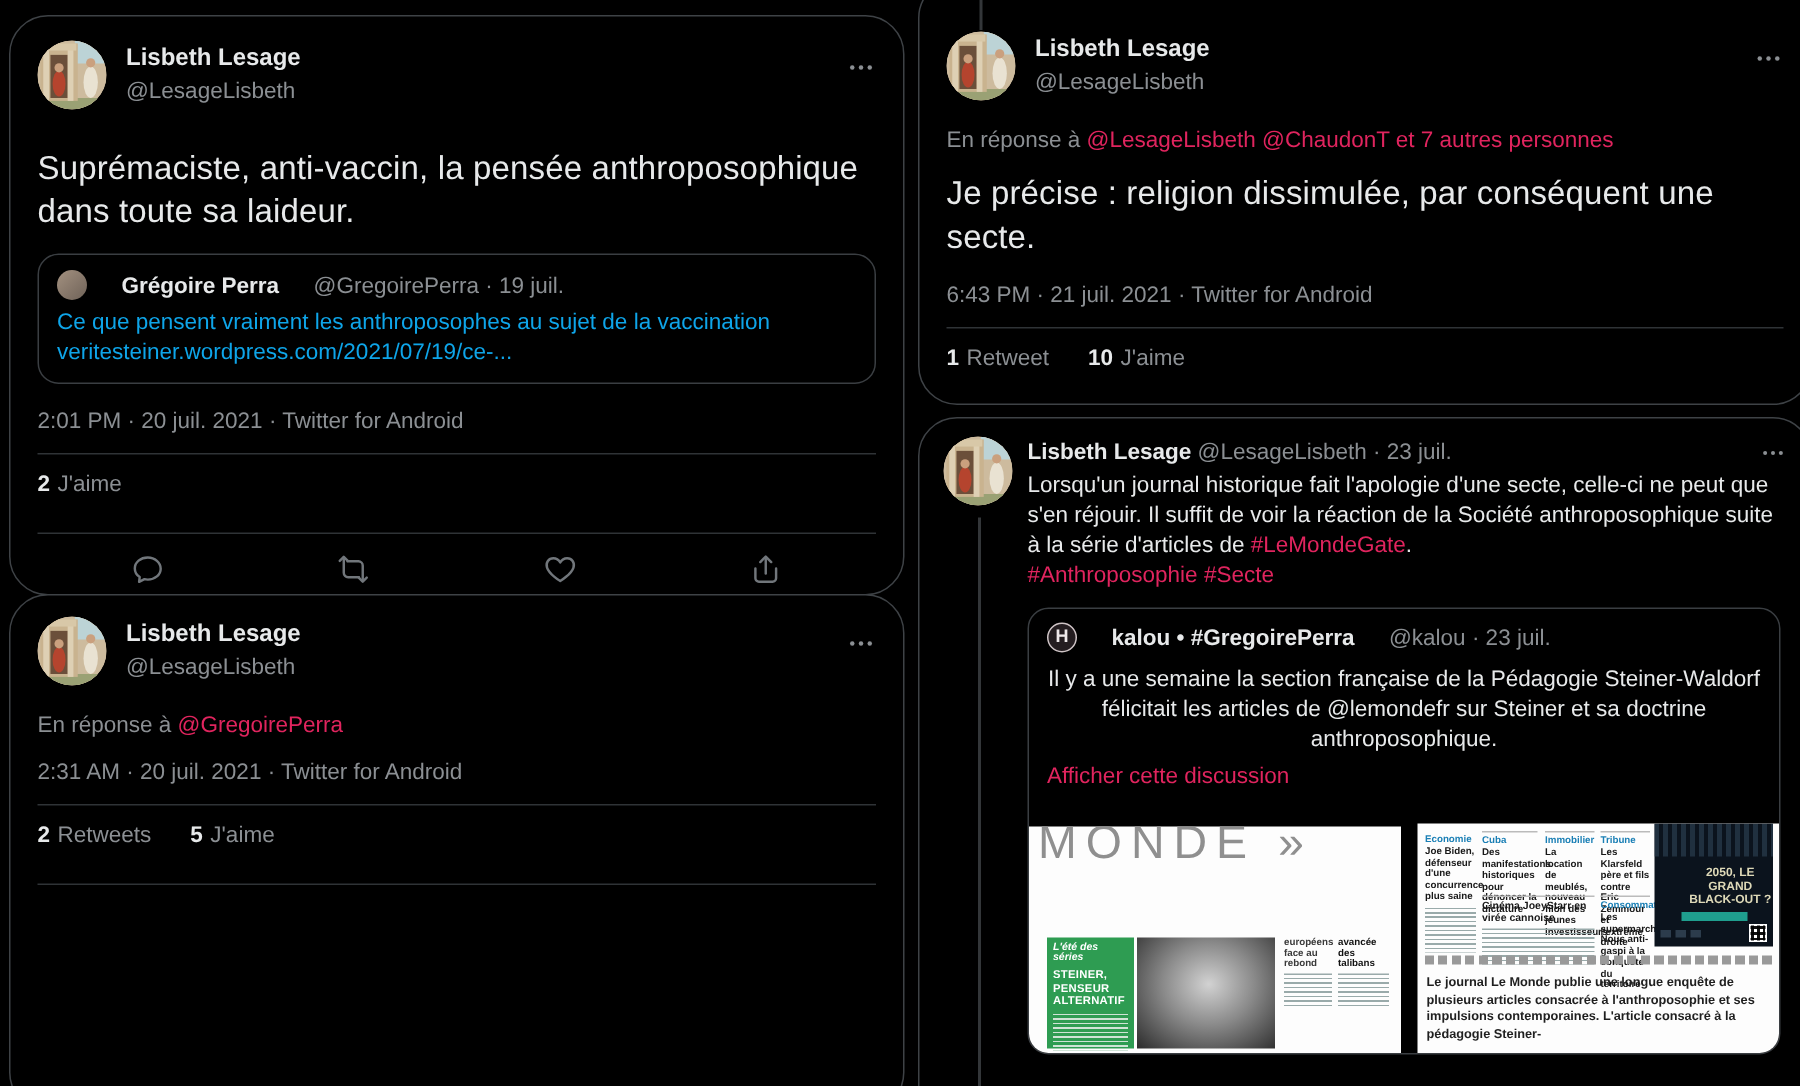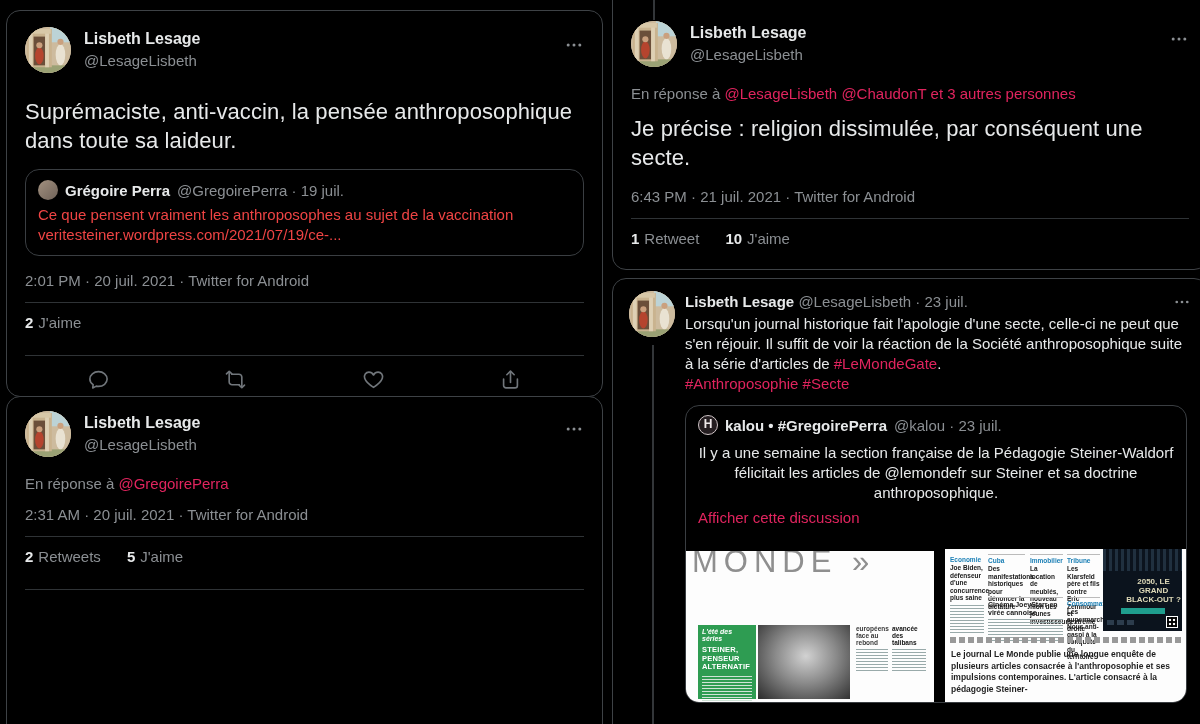--- a/index.html
+++ b/index.html
@@ -4,21 +4,21 @@
 <style>
   html,body{margin:0;padding:0;}
   body{
     width:1200px;height:724px;overflow:hidden;position:relative;
     background:#000;
     font-family:"Liberation Sans","DejaVu Sans",sans-serif;
     -webkit-font-smoothing:antialiased;
   }
   .panel{
     position:absolute;background:#000;
-    border:1px solid #3e4246;border-radius:14px;
+    border:1px solid #3e4246;border-radius:26px;
     box-sizing:border-box;
   }
   #p1{left:6px;top:10px;width:597px;height:387px;padding:16px 18px 0;}
   #p2{left:6px;top:396px;width:597px;height:345px;padding:14px 18px 0;}
   #p3{left:612px;top:-14px;width:596px;height:284px;padding:34px 18px 0;}
   #p4{left:612px;top:278px;width:596px;height:600px;padding:12px 16px 0;}
 
   .hdr{display:flex;gap:13px;position:relative;align-items:flex-start;}
   .av48{width:46px;height:46px;border-radius:50%;overflow:hidden;flex:none;background:#cdbb9e;}
   .av48 svg{display:block;width:100%;height:100%;}
@@ -31,25 +31,25 @@
   .reply{margin-top:18px;font-size:15px;color:#8b8f93;}
   .pink{color:#e0245e;}
   .ts{margin-top:16px;font-size:15px;color:#8b8f93;}
   .divider{border-top:1px solid #2f3336;margin-top:13px;}
   .stats{display:flex;gap:26px;padding:11px 0;font-size:15px;color:#8b8f93;}
   .stats b{color:#e7e9ea;font-weight:700;margin-right:5px;}
   .actions{display:flex;justify-content:space-between;padding:12px 62px 0;}
   .actions svg{width:23px;height:23px;stroke:#71767b;fill:none;stroke-width:1.7;stroke-linecap:round;stroke-linejoin:round;cursor:pointer;}
 
   .qcard{margin-top:14px;border:1px solid #3a3e42;border-radius:14px;padding:10px 12px;}
-  .qhead{display:flex;align-items:center;gap:7px;font-size:15px;white-space:nowrap;}
+  .qhead{display:flex;align-items:center;gap:23px;font-size:15px;white-space:nowrap;}
   .qav{width:20px;height:20px;border-radius:50%;flex:none;background:linear-gradient(135deg,#a39180,#6f6258);}
   .qname{font-weight:700;color:#e7e9ea;}
   .qmeta{color:#8b8f93;}
-  .qbody{margin-top:5px;font-size:15px;line-height:20px;color:#ef4444;}
+  .qbody{margin-top:5px;font-size:15px;line-height:20px;color:#0ea5e9;}
 
   
   .tline{position:absolute;width:2px;background:#333639;}
   #p3 .tline{left:40px;top:0;height:33px;}
   #p4 .tline{left:39px;top:66px;bottom:0;}
 
   
   .row4{display:flex;gap:10px;position:relative;}
   .col4{width:506px;}
   .p4head{font-size:15px;padding-top:2px;}
@@ -209,21 +209,21 @@
       </div>
     <div>
       <div class="nm">Lisbeth Lesage</div>
       <div class="hd">@LesageLisbeth</div>
     </div>
     <span class="more"><svg>
           <use href="#ic-more"></use>
         </svg></span>
   </div>
   <div class="reply">
-    <span>En réponse à </span><span class="pink">@LesageLisbeth @ChaudonT  et 3 autres personnes</span>
+    <span>En réponse à </span><span class="pink">@LesageLisbeth @ChaudonT  et 7 autres personnes</span>
   </div>
   <div class="bigbody" style="margin-top:12px">Je précise : religion dissimulée, par conséquent une secte.</div>
   <div class="ts">6:43 PM · 21 juil. 2021 · Twitter for Android</div>
   <div class="divider"></div>
   <div class="stats">
     <span><b>1</b><span>Retweet</span></span>
     <span><b>10</b><span>J'aime</span></span>
   </div>
 </div>
 

